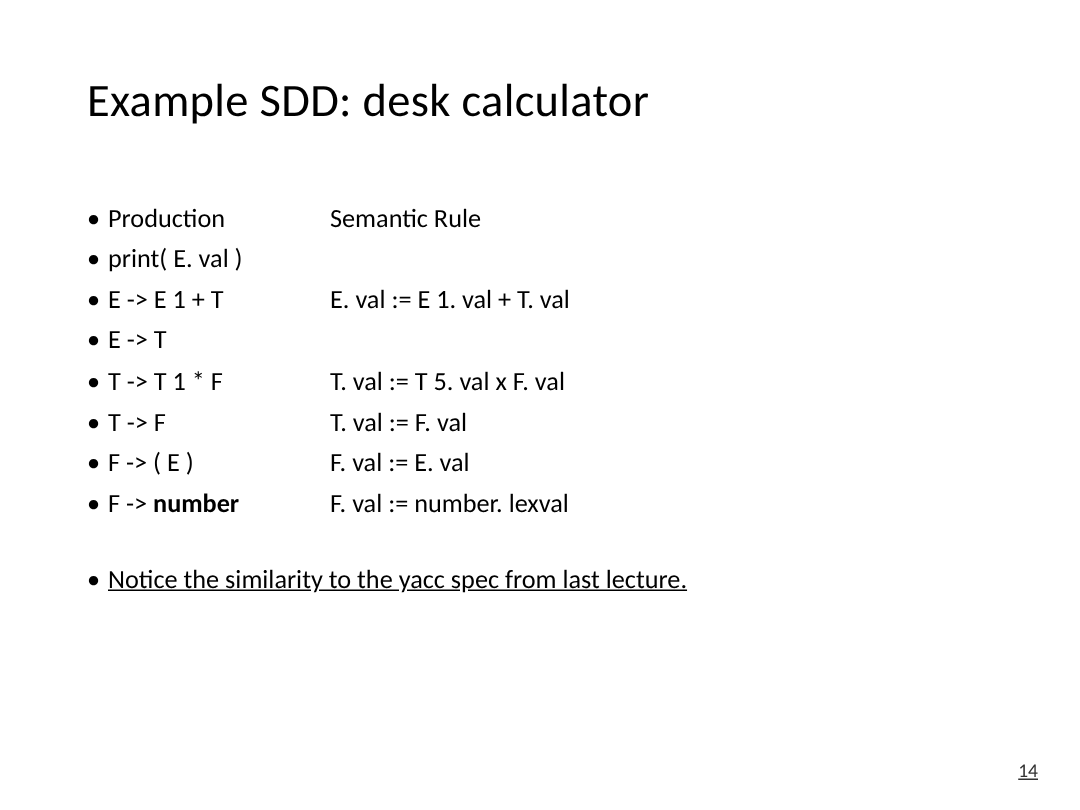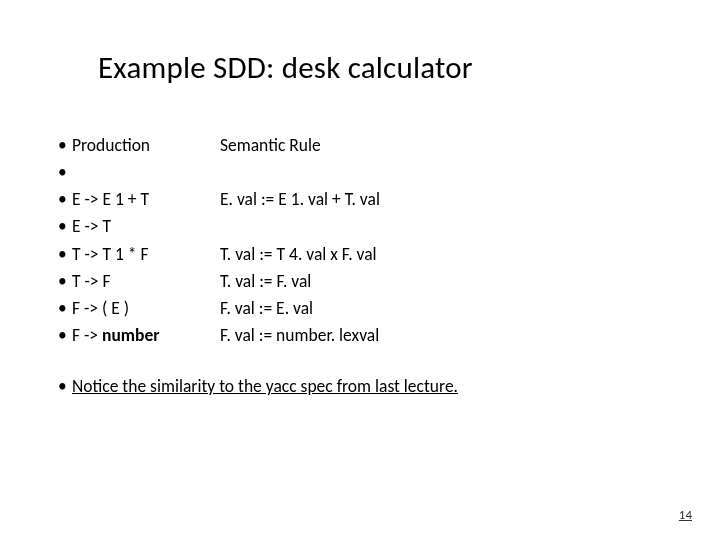--- a/index.html
+++ b/index.html
@@ -1,18 +1,18 @@
 <!DOCTYPE html>
 <html><head>
   <meta charset="utf-8">
   <style>
     * { margin: 0; padding: 0; box-sizing: border-box; }
     html, body { width: 720px; height: 540px; background: #fff; font-family: Calibri, Arial, sans-serif; color: #000; }
     .slide { width: 720px; height: 540px; position: relative; padding: 48px 58px 0 58px; }
-    .title { font-size: 31px; font-weight: 400; margin-bottom: 46px; letter-spacing: 0.2px; margin-left: 40px; }
+    .title { font-size: 31px; font-weight: 400; margin-bottom: 46px; letter-spacing: 0.2px; }
     .content { font-size: 17.5px; line-height: 1.55; }
     .row { display: flex; align-items: baseline; margin-bottom: 0px; }
     .bullet { width: 14px; flex-shrink: 0; }
     .prod { width: 148px; flex-shrink: 0; white-space: pre; }
     .rule { white-space: pre; }
     .underline { }
     .bold { font-weight: 700; }
     .note-row { display: flex; align-items: baseline; margin-top: 24px; }
     .note-text { white-space: normal; text-decoration: underline; }
     .page-num { position: absolute; bottom: 18px; right: 28px; font-size: 13px; text-decoration: underline; color: #333; margin-left: 43px; }
@@ -26,37 +26,38 @@
   <div class="content">
 
     <div class="row">
       <span class="bullet">•</span>
       <span class="prod underline">Production</span>
       <span class="rule underline">Semantic Rule</span>
     </div>
 
     <div class="row">
       <span class="bullet">•</span>
+      <span class="rule">print( E. val )</span>
     </div>
 
     <div class="row">
       <span class="bullet">•</span>
       <span class="prod"><span>E -&gt; E 1 + T</span><span class="bold"></span></span>
       <span class="rule">E. val := E 1. val + T. val</span>
     </div>
 
     <div class="row">
       <span class="bullet">•</span>
       <span class="prod"><span>E -&gt; T</span><span class="bold"></span></span>
     </div>
 
     <div class="row">
       <span class="bullet">•</span>
       <span class="prod"><span>T -&gt; T 1 * F</span><span class="bold"></span></span>
-      <span class="rule">T. val := T 4. val x F. val</span>
+      <span class="rule">T. val := T 5. val x F. val</span>
     </div>
 
     <div class="row">
       <span class="bullet">•</span>
       <span class="prod"><span>T -&gt; F</span><span class="bold"></span></span>
       <span class="rule">T. val := F. val</span>
     </div>
 
     <div class="row">
       <span class="bullet">•</span>

